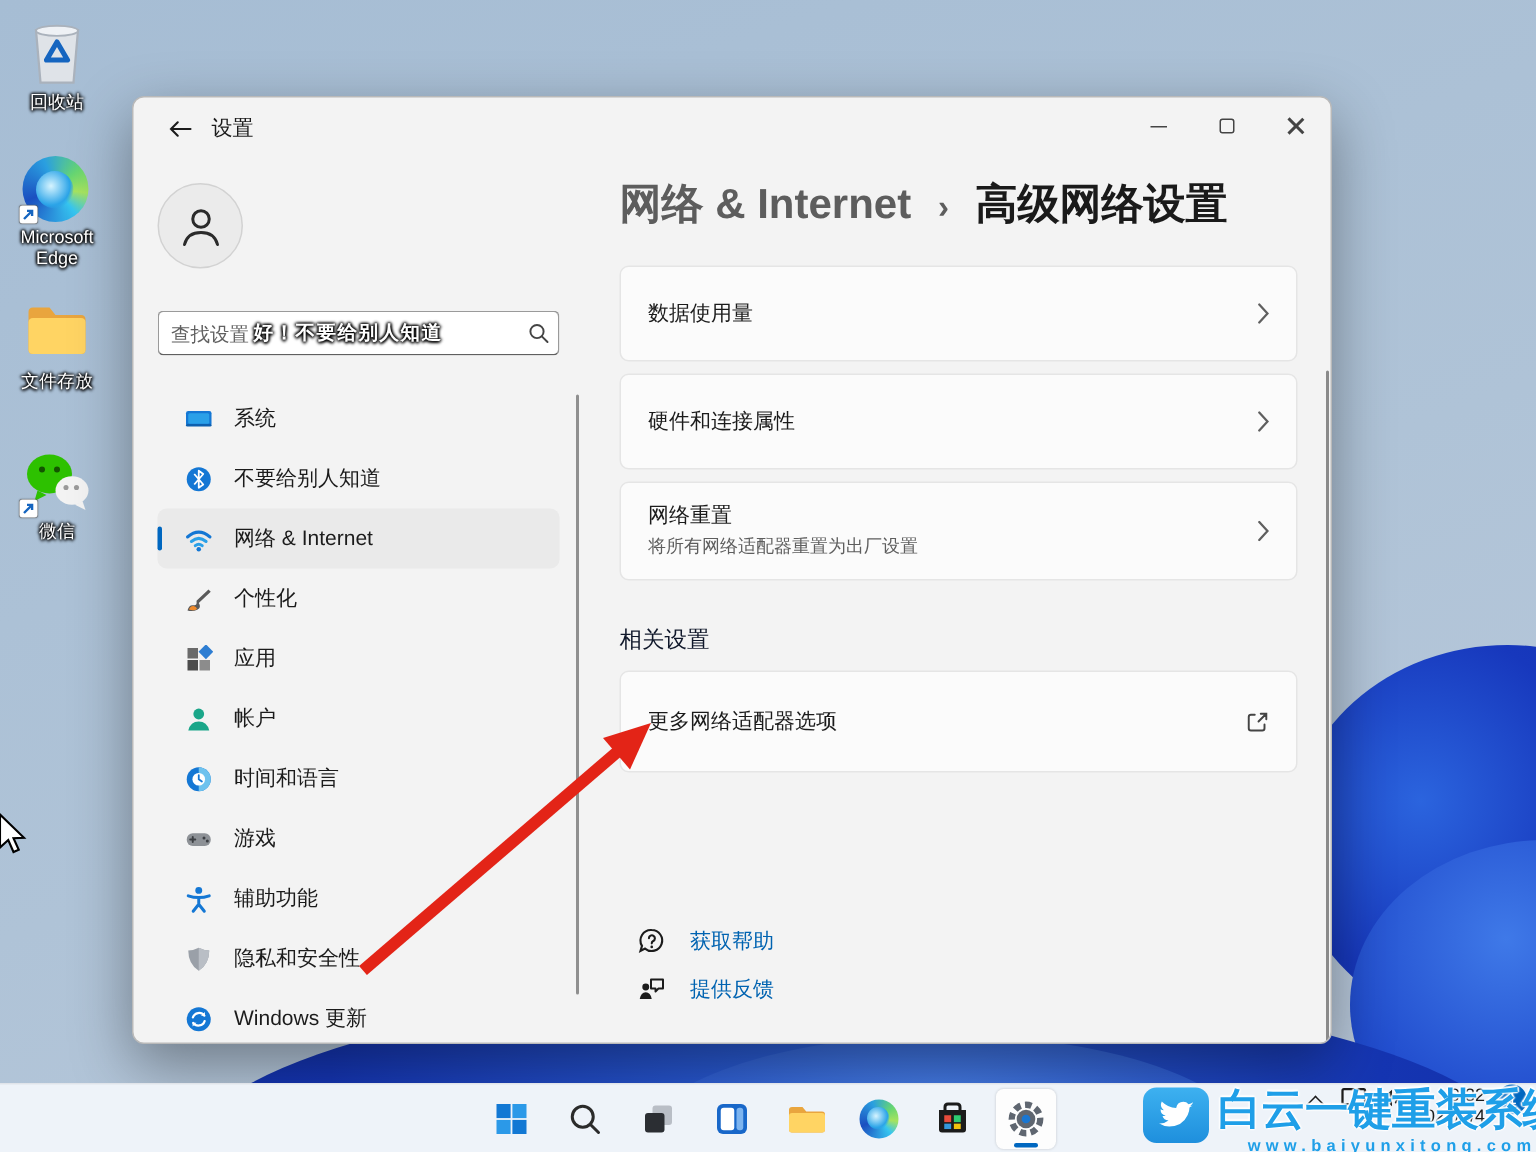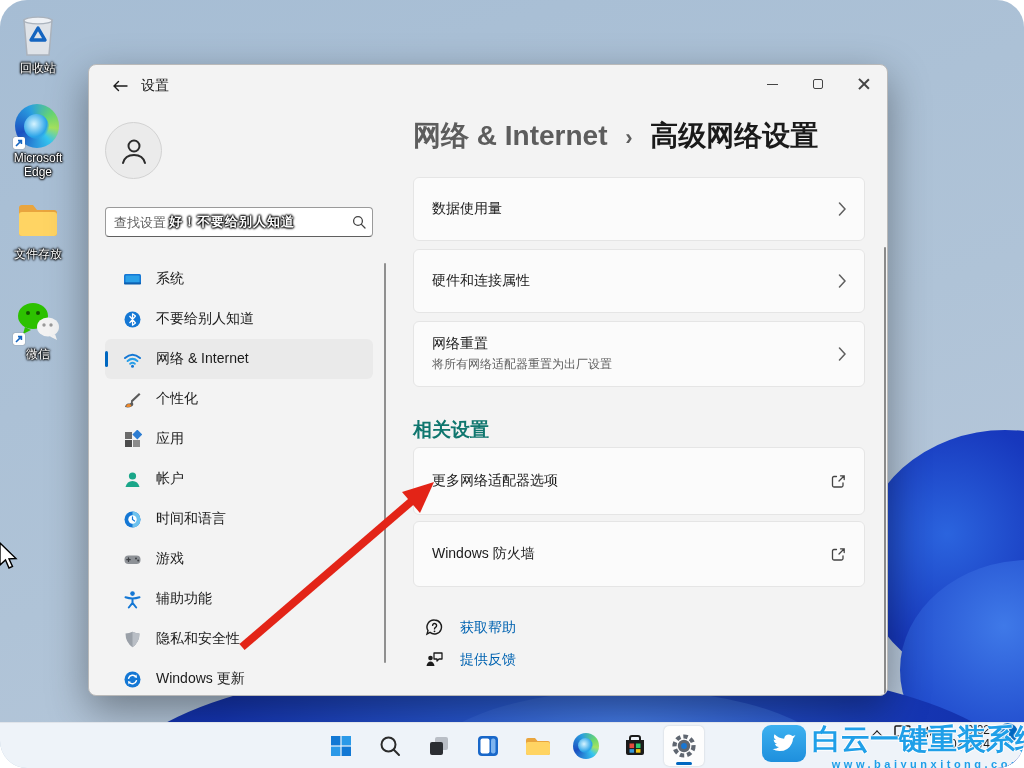--- a/index.html
+++ b/index.html
@@ -1,19 +1,19 @@
 <!DOCTYPE html>
 <html><head>
 <meta charset="utf-8">
 <style>
   * { margin:0; padding:0; box-sizing:border-box; }
   html,body { width:1024px; height:768px; overflow:hidden; }
   body { font-family:"Liberation Sans","DejaVu Sans",sans-serif; }
   #screen { position:relative; width:1024px; height:768px; overflow:hidden;
-            background:linear-gradient(160deg,#a6bdd4 0%,#afc3d7 55%,#bac9db 100%);border-radius:27px; }
+            background:linear-gradient(160deg,#a6bdd4 0%,#afc3d7 55%,#bac9db 100%); }
 
   
   .bloom { position:absolute; border-radius:50%; }
   .bloom-right { left:860px; top:430px; width:290px; height:260px;
      background:radial-gradient(circle at 30% 40%, #2b64de 0%, #1738bd 45%, #0e2ba8 100%); }
   .bloom-right2 { left:900px; top:560px; width:260px; height:220px;
      background:radial-gradient(circle at 40% 30%, #3f79e8 0%, #1c45c9 60%); }
   .bloom-bottom { left:120px; top:660px; width:900px; height:260px; border-radius:45%;
      background:radial-gradient(ellipse at 50% 20%, #2e63d8 0%, #1535b2 55%, #0d2aa0 100%); }
   .bloom-bottom2 { left:420px; top:690px; width:420px; height:160px; border-radius:50%;
@@ -91,22 +91,22 @@
   .crumb .parent { color:#5d5d5d; }
   .crumb .sep { color:#5d5d5d; font-size:22px; margin:0 10px; }
   .crumb .current { color:#1a1a1a; }
 
   .card { position:absolute; left:324px; width:452px; background:#fbfbfb;
      border:1px solid #e5e5e5; border-radius:6px; display:flex; align-items:center;
      padding:0 18px; }
   .card .grow { flex:1; display:flex; flex-direction:column; justify-content:center; gap:3px; }
   .card-title { font-size:14px; color:#1b1b1b; }
   .card-sub { font-size:12px; color:#5e5e5e; }
-  .section-header { position:absolute; left:324px; top:352px; font-size:19px;
-     font-weight:700; color:#0f766e; }
+  .section-header { position:absolute; left:324px; top:352px; font-size:15px;
+     font-weight:400; color:#0f172a; }
   .help-link { position:absolute; left:336px; display:flex; align-items:center; gap:16px; }
   .help-link .lbl { color:#0063b1; font-size:14px; }
   .main-scroll { position:absolute; left:795px; top:182px; width:2px; height:447px;
      background:#8a8a8a; border-radius:1px; }
 
   
   #arrow-layer { position:absolute; left:0; top:0; width:1024px; height:768px;
      z-index:8; pointer-events:none; }
 
   
@@ -388,29 +388,20 @@
     <div class="card" style="top:382px; height:68px;">
       <div class="grow">
           <div class="card-title">更多网络适配器选项</div>
         </div>
       <svg width="15" height="15" viewBox="0 0 15 15">
         <path d="M5.5 2.5 H3 q-1.5 0-1.5 1.5 v7.5 q0 1.5 1.5 1.5 h7.5 q1.5 0 1.5-1.5 V9" fill="none" stroke="#444" stroke-width="1.3" stroke-linecap="round"></path>
         <path d="M8 7 L13 2 M9.5 1.8 H13.2 V5.5" fill="none" stroke="#444" stroke-width="1.3" stroke-linecap="round"></path>
       </svg>
     </div>
 
-    <div class="card" style="top:456px; height:66px;">
-      <div class="grow">
-          <div class="card-title">Windows 防火墙</div>
-        </div>
-      <svg width="15" height="15" viewBox="0 0 15 15">
-        <path d="M5.5 2.5 H3 q-1.5 0-1.5 1.5 v7.5 q0 1.5 1.5 1.5 h7.5 q1.5 0 1.5-1.5 V9" fill="none" stroke="#444" stroke-width="1.3" stroke-linecap="round"></path>
-        <path d="M8 7 L13 2 M9.5 1.8 H13.2 V5.5" fill="none" stroke="#444" stroke-width="1.3" stroke-linecap="round"></path>
-      </svg>
-    </div>
 
     <div class="help-link" style="top:553px;">
       <svg width="19" height="19" viewBox="0 0 19 19">
         <path d="M9.5 2 a7 7 0 1 1-4.5 12.4 L2 16 l1-3.4 A7 7 0 0 1 9.5 2 Z" fill="none" stroke="#1b1b1b" stroke-width="1.4"></path>
         <path d="M7.6 7.4 a2 2 0 1 1 2.9 1.9 c-.8.4-1 .8-1 1.6" fill="none" stroke="#1b1b1b" stroke-width="1.4" stroke-linecap="round"></path>
         <circle cx="9.5" cy="13.3" r="0.9" fill="#1b1b1b"></circle>
       </svg>
       <span class="lbl">获取帮助</span>
     </div>
 

